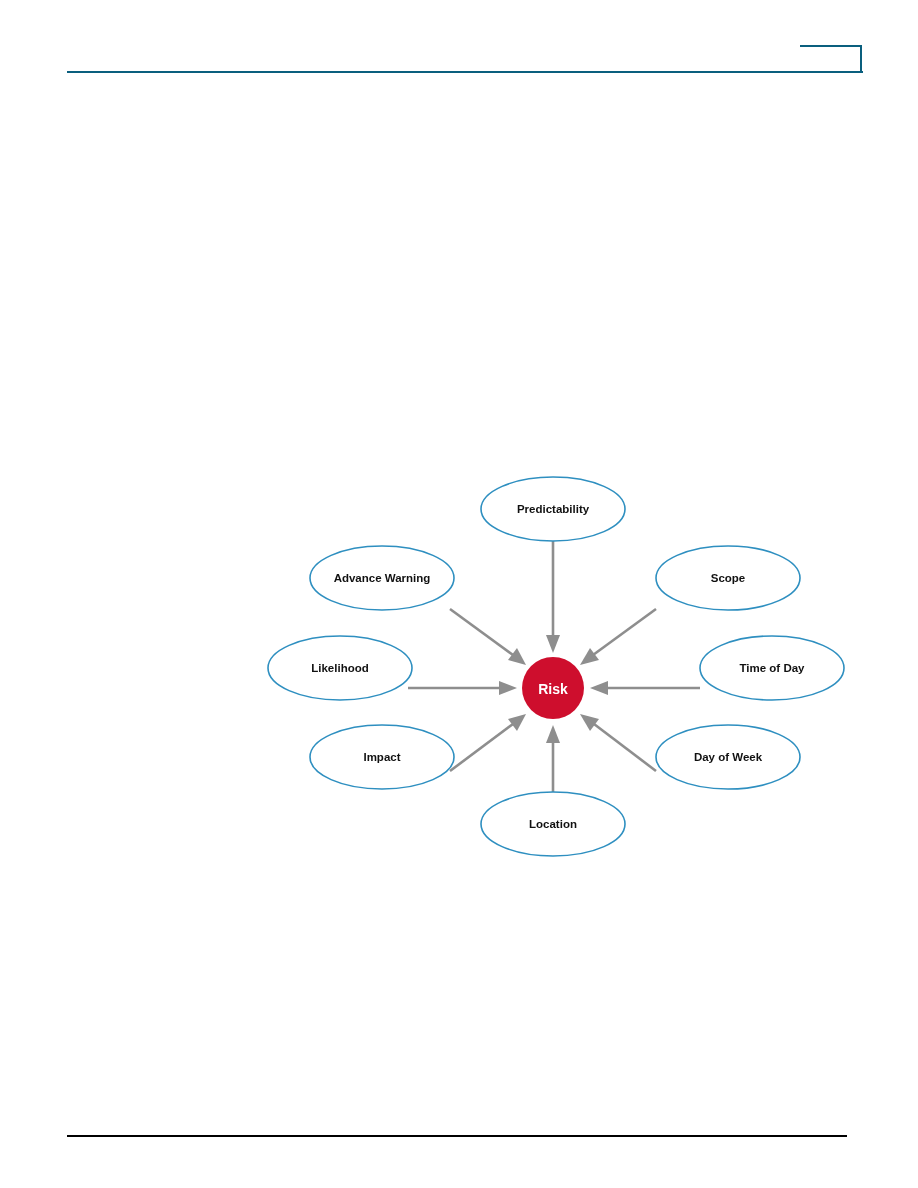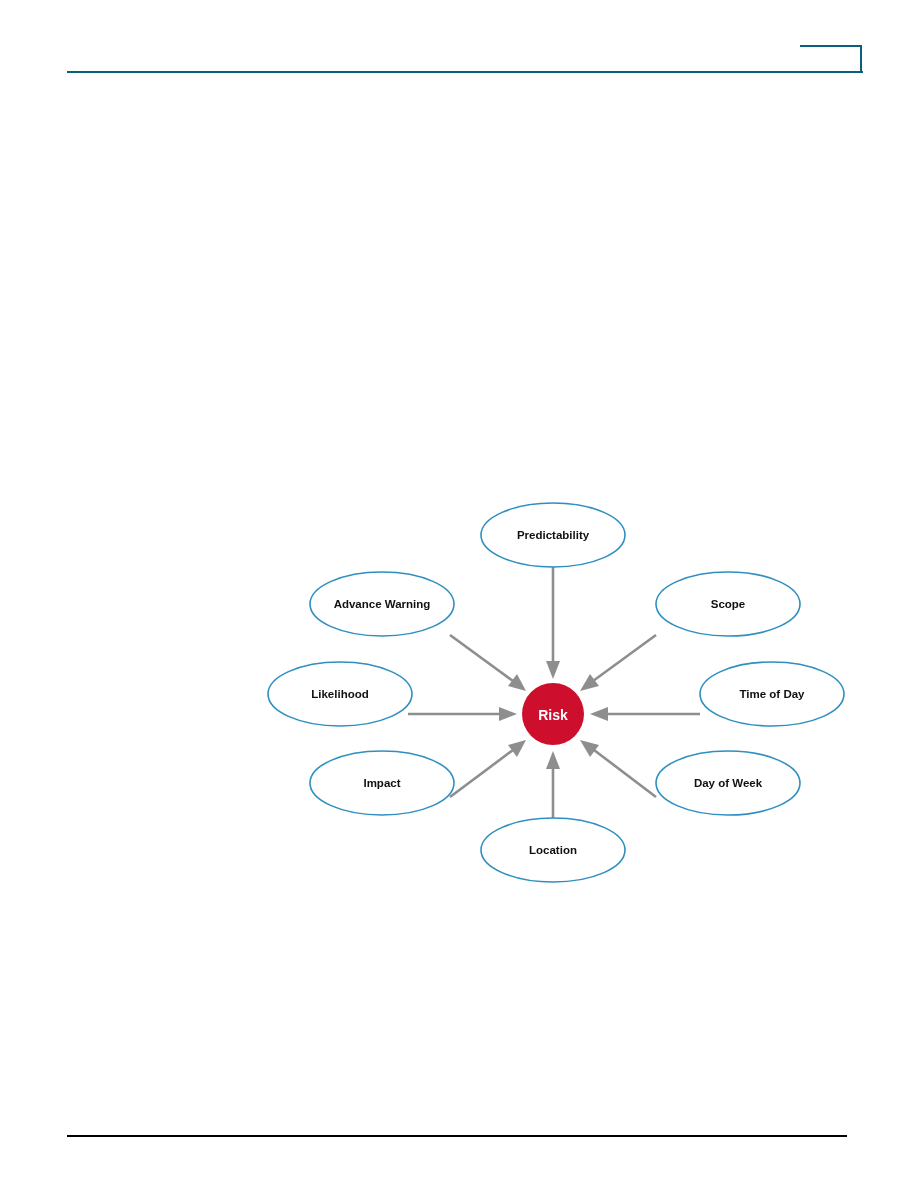--- a/index.html
+++ b/index.html
@@ -52,21 +52,21 @@
     top: 1135px;
     width: 780px;
     height: 2px;
     background: #000000;
   }
 
   
   .diagram {
     position: absolute;
     left: 260px;
-    top: 485px;
+    top: 459px;
     width: 600px;
     height: 410px;
   }
   .diagram svg {
     display: block;
     width: 600px;
     height: 410px;
   }
 
   .node-ellipse {

